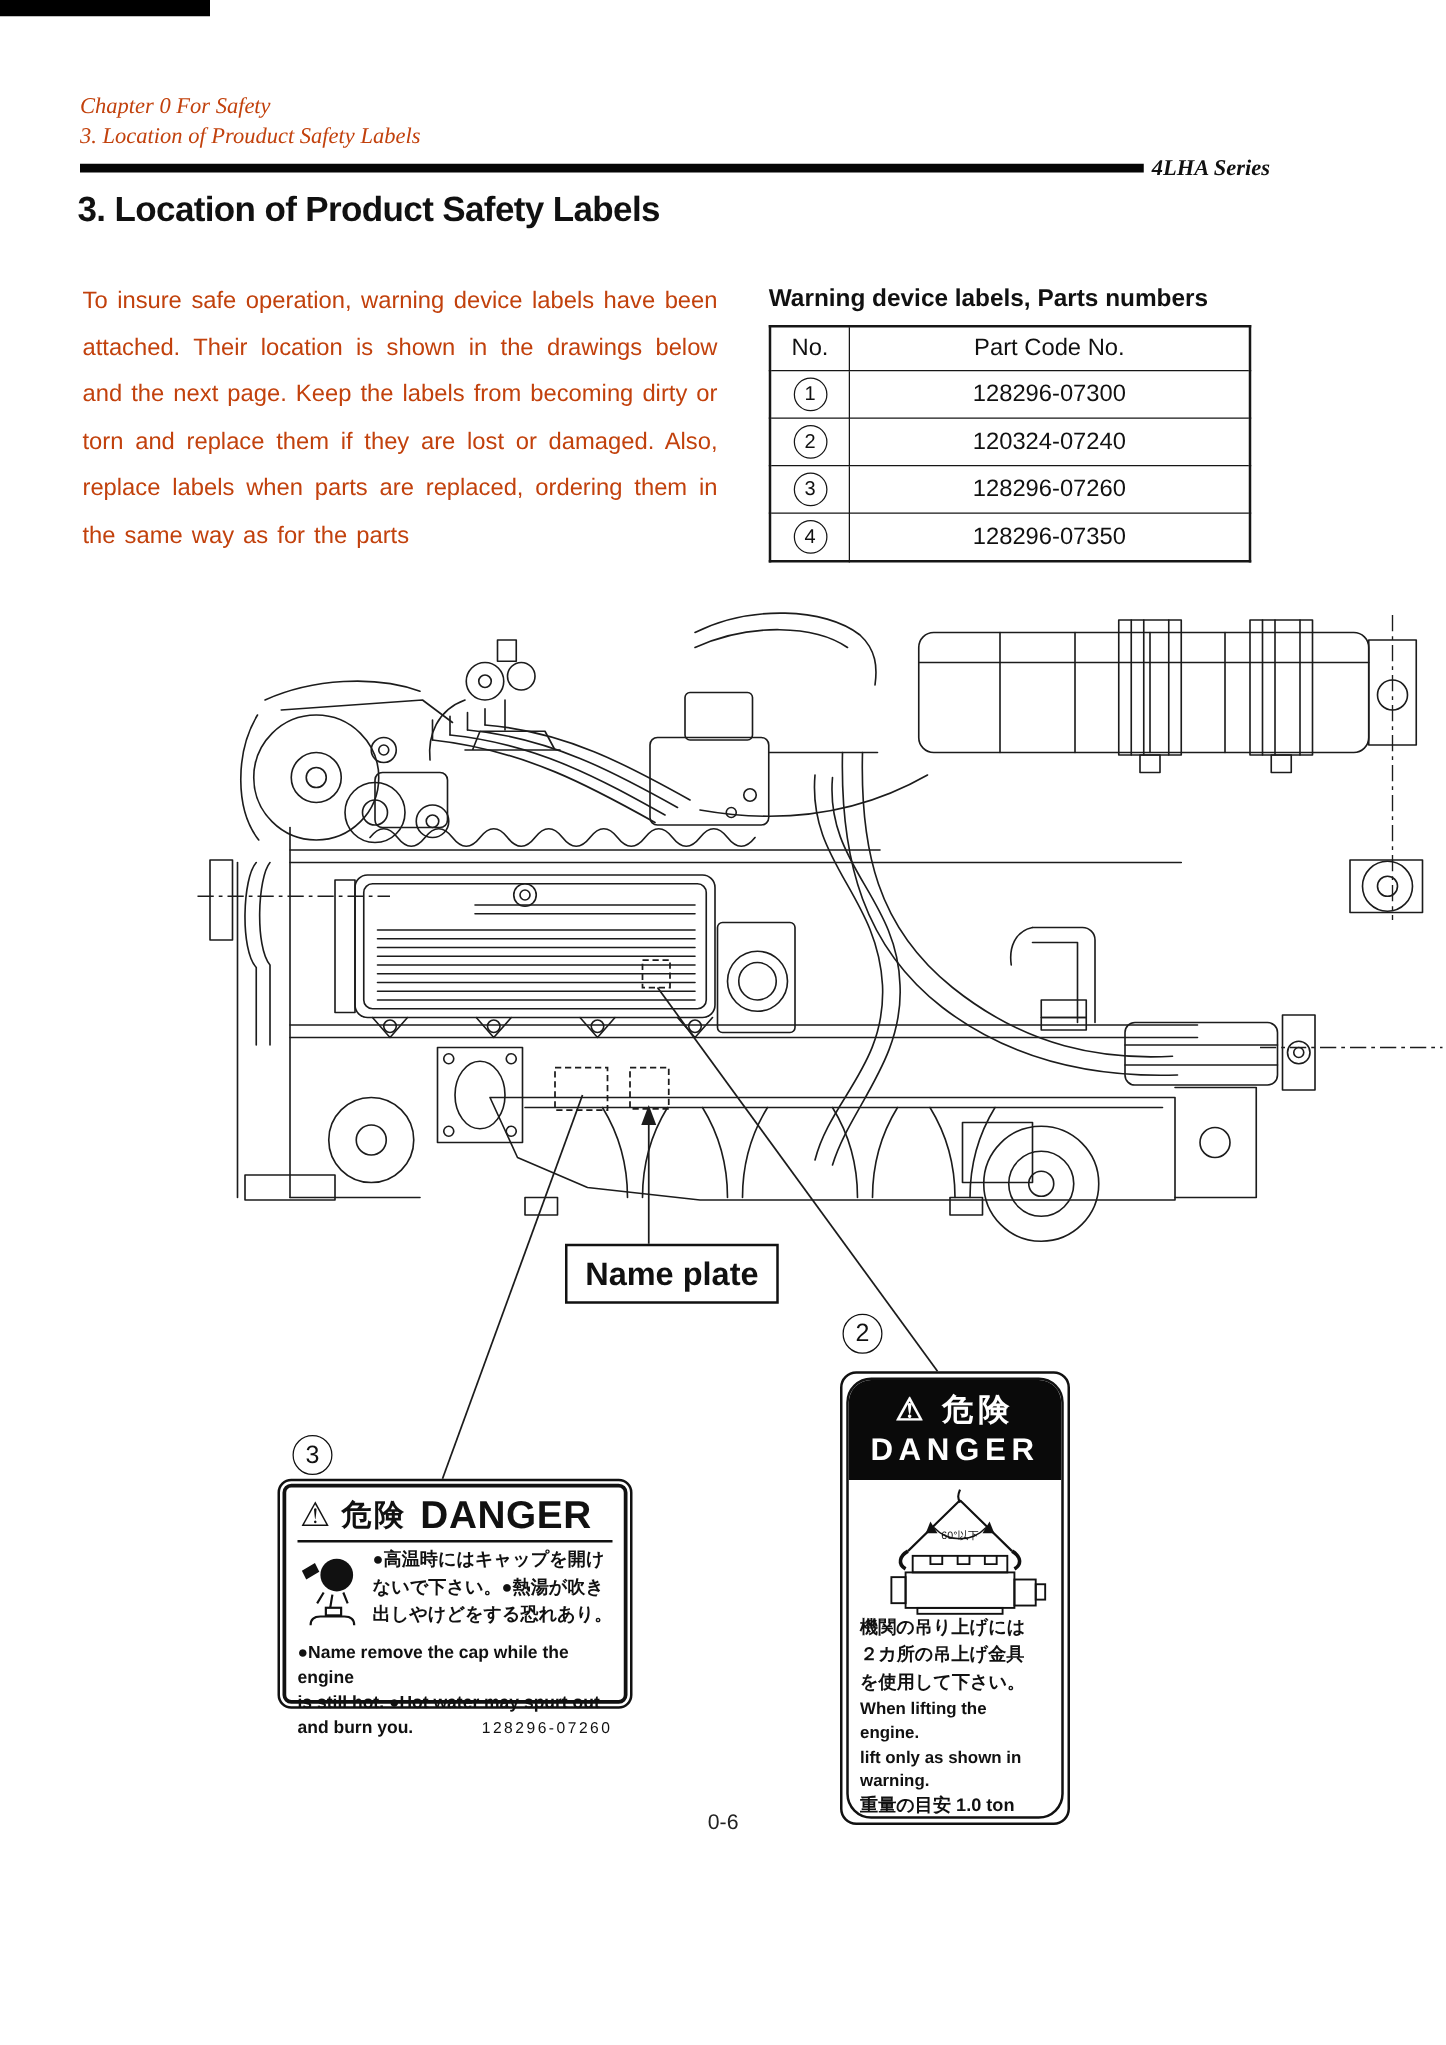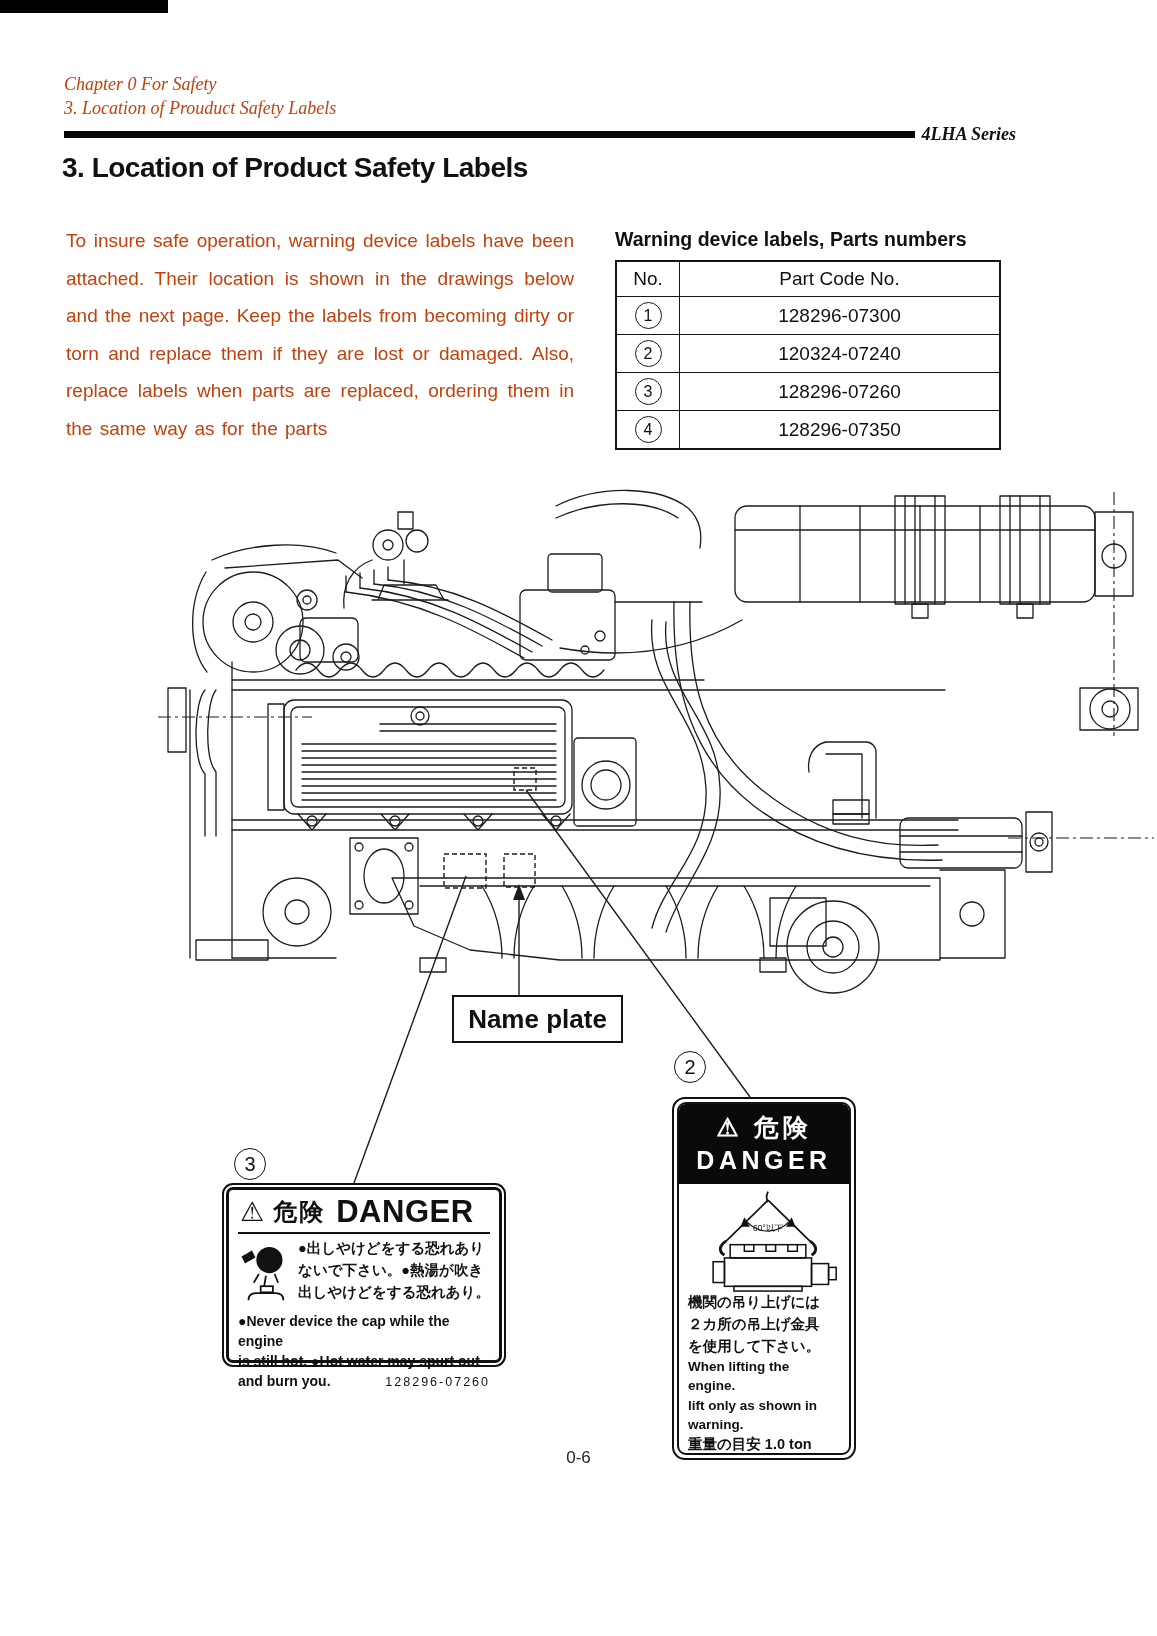--- a/index.html
+++ b/index.html
@@ -55,21 +55,21 @@
   .dang3{font-size:31px;font-weight:800;letter-spacing:0.5px;margin-left:2px;}
   .lab3-body{display:flex;gap:6px;margin-top:4px;}
   .lab3-jp{font-size:14.5px;font-weight:700;line-height:1.5;white-space:nowrap;}
   .lab3-en{font-size:14px;font-weight:700;line-height:1.42;margin-top:2px;}
   .lab3-last{display:flex;justify-content:space-between;align-items:baseline;}
   .pno3{font-size:12.5px;font-weight:400;letter-spacing:2px;}
 
   
   .lab2{position:absolute;left:672px;top:1097px;width:184px;height:363px;border:2.5px solid #111;
         border-radius:13px;padding:3px;background:#fff;z-index:3;box-sizing:border-box;}
-  .lab2-in{border:2px solid #111;border-radius:9px;height:100%;box-sizing:border-box;overflow:hidden;
+  .lab2-in{border:2px solid #111;border-radius:20px;height:100%;box-sizing:border-box;overflow:hidden;
            display:flex;flex-direction:column;}
   .lab2-hd{background:#0a0a0a;color:#fff;text-align:center;padding:7px 2px 9px;}
   .lab2-hd .l1{font-size:25px;font-weight:700;letter-spacing:4px;}
   .lab2-hd .l2{font-size:25px;font-weight:700;letter-spacing:4.5px;margin-top:2px;}
   .lab2-bd{padding:2px 9px 2px;}
   .lab2-jp{font-size:14.5px;font-weight:700;line-height:1.5;white-space:nowrap;}
   .lab2-en{font-size:13.5px;font-weight:700;line-height:1.42;}
   .lab2-w{font-size:14.5px;font-weight:700;margin-top:1px;white-space:nowrap;}
   .lab2-last{display:flex;justify-content:space-between;align-items:flex-end;}
 
@@ -282,27 +282,27 @@
         <svg width="62" height="72" viewBox="0 0 62 72">
           <polygon points="4,16 16,9 20,17 8,24" fill="#111"></polygon>
           <circle cx="36" cy="20" r="15" fill="#111"></circle>
           <g stroke="#111" stroke-width="2" fill="none">
             <path d="M24,36 l-6,10 M32,38 l-2,12 M42,36 l4,10"></path>
             <rect x="26" y="50" width="14" height="7"></rect>
             <path d="M12,66 q0,-8 9,-8 h22 q9,0 9,8"></path>
           </g>
         </svg>
         <div class="lab3-jp">
-          <div>●出しやけどをする恐れあり</div>
+          <div>●高温時にはキャップを開け</div>
           <div>ないで下さい。●熱湯が吹き</div>
           <div>出しやけどをする恐れあり。</div>
         </div>
       </div>
       <div class="lab3-en">
-        <div>●Never device the cap while the engine</div>
+        <div>●Name remove the cap while the engine</div>
         <div>is still hot.  ●Hot water may spurt out</div>
         <div class="lab3-last">
           <span>and burn you.</span>
           <span class="pno3">128296-07260</span>
         </div>
       </div>
     </div>
   </div>
 
   <div class="lab2">

